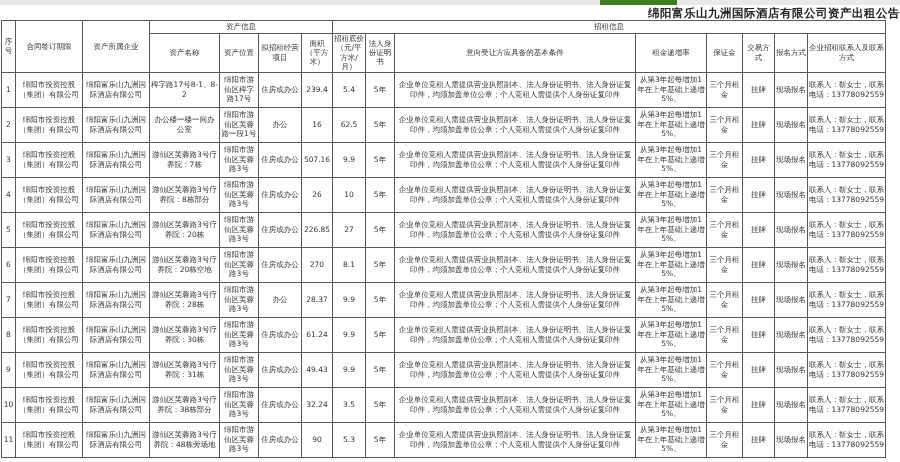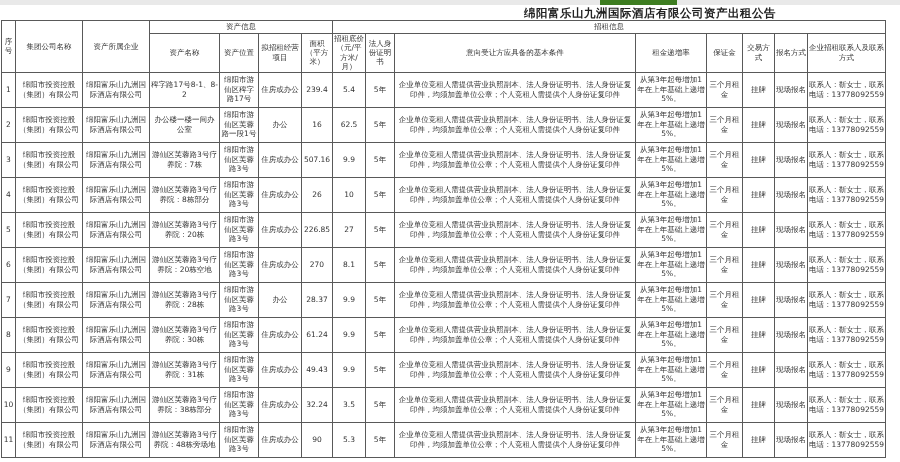--- a/index.html
+++ b/index.html
@@ -6,21 +6,21 @@
   body{
     width:900px;height:462px;position:relative;overflow:hidden;
     background:#ffffff;
     font-family:"DejaVu Sans",sans-serif;
     color:#262626;
   }
   .top-strip{position:absolute;top:0;left:0;width:900px;height:5px;background:#e9e9e9;}
   .top-strip-green{position:absolute;top:0;left:600px;width:77px;height:5px;background:#3e7d21;}
   .page-title{
     position:absolute;top:6px;left:400px;width:500px;
-    text-align:center;font-size:11.5px;font-weight:bold;color:#222;
+    text-align:right;font-size:11.5px;font-weight:bold;color:#222;
     letter-spacing:0.5px;white-space:nowrap;
   }
   table.announce{
     position:absolute;top:20px;left:1px;width:884px;
     border-collapse:collapse;table-layout:fixed;
   }
   table.announce th, table.announce td{
     border:1px solid #595959;
     padding:0 1px;
     font-size:7.5px;line-height:1.25;
@@ -63,21 +63,21 @@
       <col style="width:241px">
       <col style="width:71px">
     <col style="width:36px">
       <col style="width:32px">
       <col style="width:33px">
       <col style="width:78px">
   </colgroup>
   <thead>
     <tr class="group-row">
       <th rowspan="2">序号</th>
-      <th rowspan="2">集团公司名称</th>
+      <th rowspan="2">合同签订期限</th>
       <th rowspan="2">资产所属企业</th>
       <th colspan="4">资产信息</th>
       <th colspan="8">招租信息</th>
     </tr>
     <tr class="sub-row">
       <th>资产名称</th>
       <th>资产位置</th>
       <th>拟招租经营项目</th>
       <th>面积（平方米）</th>
       <th>招租底价（元/平方米/月）</th>

